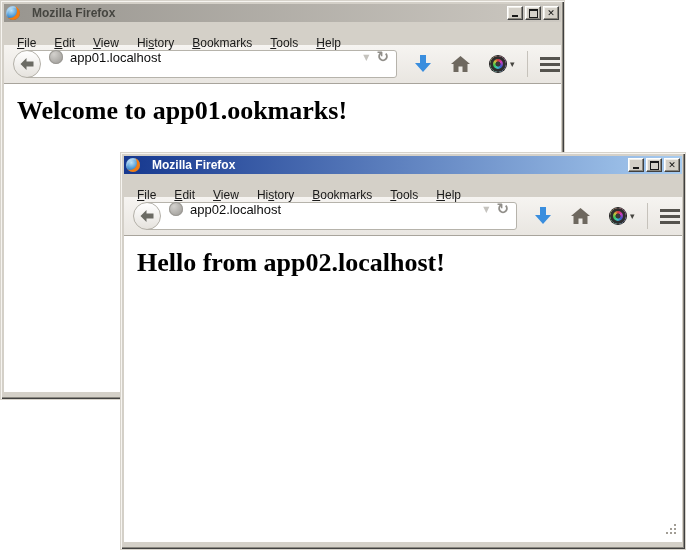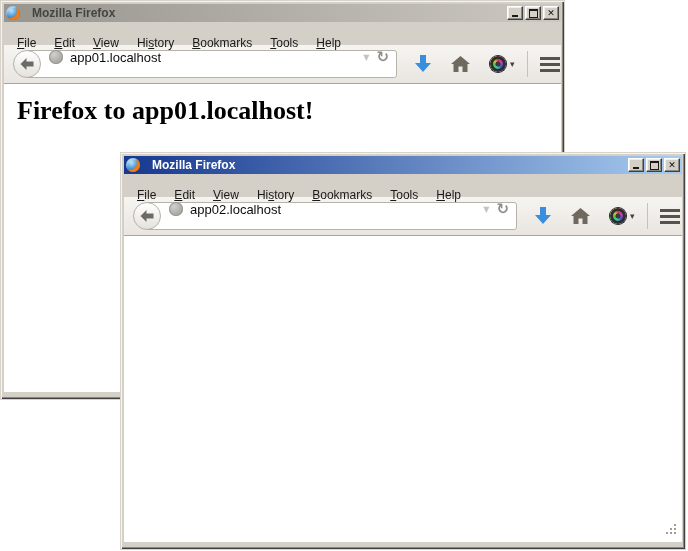--- a/index.html
+++ b/index.html
@@ -126,21 +126,21 @@
     <span class="tool-icon ext">
       <span class="ext-wheel"></span>
       <span class="ext-caret">▾</span>
     </span>
     <span class="separator"></span>
     <span class="tool-icon">
       <span class="hamburger"></span>
     </span>
   </div>
   <div class="content">
-    <h1>Firefox to app01.localhost!</h1>
+    <h1>Welcome to app01.ookmarks!</h1>
   </div>
 </div>
 
 <div class="window win-front">
   <div class="titlebar active">
     <span class="fx-icon"></span>
     <span class="title-text">Mozilla Firefox</span>
     <span class="win-buttons">
       <button class="winbtn">
           <span class="glyph-min"></span>
@@ -188,20 +188,21 @@
     <span class="tool-icon ext">
       <span class="ext-wheel"></span>
       <span class="ext-caret">▾</span>
     </span>
     <span class="separator"></span>
     <span class="tool-icon">
       <span class="hamburger"></span>
     </span>
   </div>
   <div class="content">
+    <h1>Hello from app02.localhost!</h1>
     <svg class="resize-grip" width="14" height="14" viewBox="0 0 14 14">
       <g>
         <rect x="11" y="1" width="2" height="2" fill="#ffffff"></rect>
           <rect x="10" y="0" width="2" height="2" fill="#a19d95"></rect>
         <rect x="7" y="5" width="2" height="2" fill="#ffffff"></rect>
           <rect x="6" y="4" width="2" height="2" fill="#a19d95"></rect>
         <rect x="11" y="5" width="2" height="2" fill="#ffffff"></rect>
           <rect x="10" y="4" width="2" height="2" fill="#a19d95"></rect>
         <rect x="3" y="9" width="2" height="2" fill="#ffffff"></rect>
           <rect x="2" y="8" width="2" height="2" fill="#a19d95"></rect>

